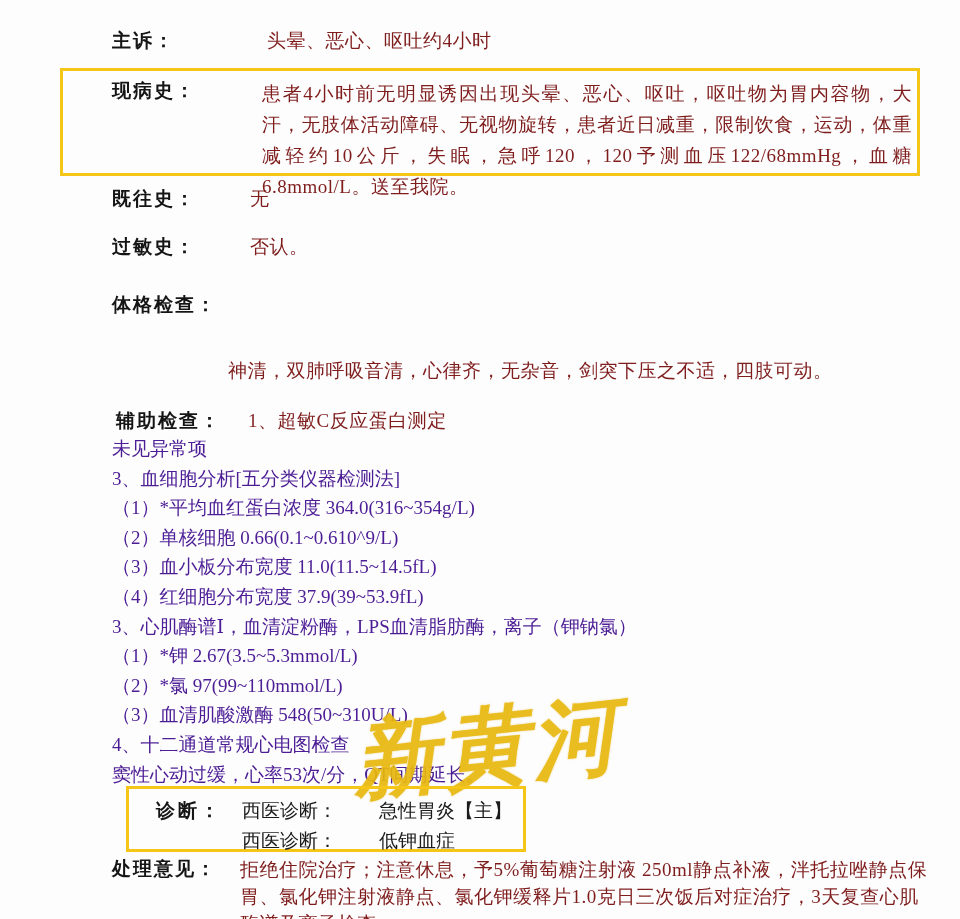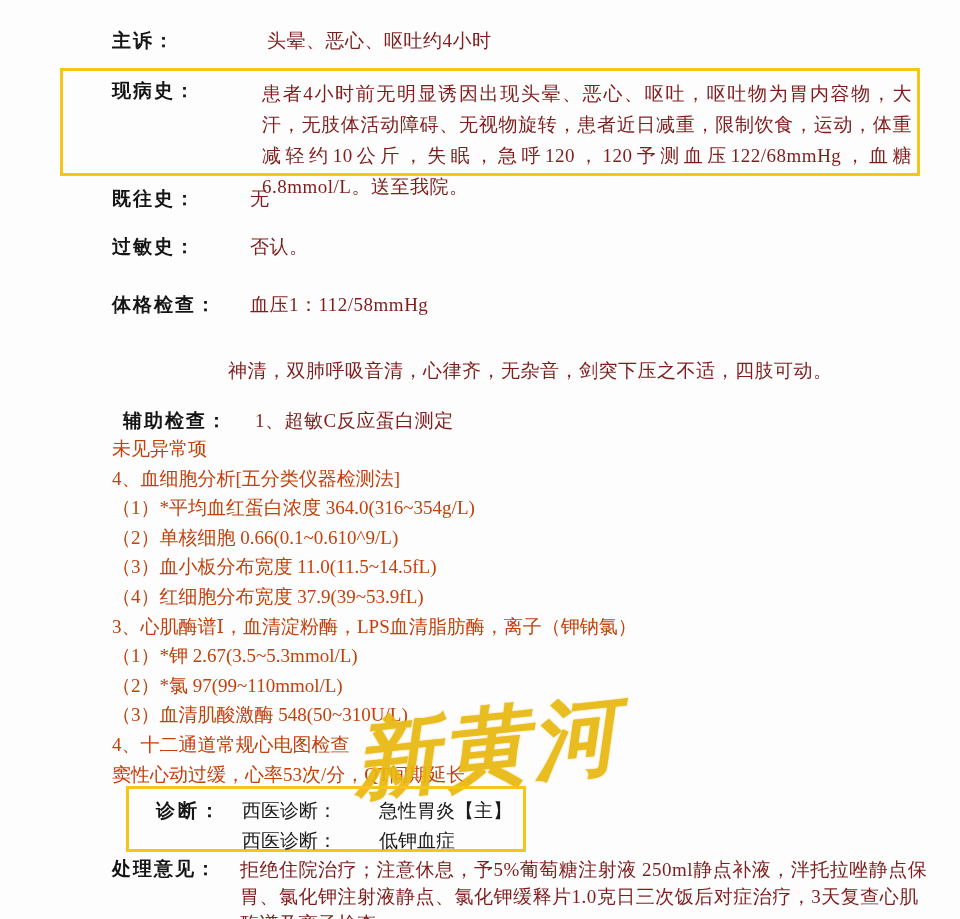--- a/index.html
+++ b/index.html
@@ -89,35 +89,35 @@
   #physical { top: 292px; left: 112px; }
   #physical .lbl { width: 122px; }
   #physical .val { margin-left: 16px; }
   #physical-2 {
     top: 358px;
     left: 228px;
     font-size: 19px;
   }
 
   
-  #aux-head { top: 408px; left: 123px; }
+  #aux-head { top: 408px; left: 116px; }
   #aux-head .lbl { width: 118px; }
   #aux-head .val { margin-left: 14px; }
 
   #aux-lines {
     position: absolute;
     top: 434px;
     left: 112px;
     width: 700px;
   }
   .aux-line {
     font-size: 19px;
     line-height: 29.6px;
     white-space: nowrap;
-    color: #c2410c;
+    color: #4c1d95;
   }
   .aux-line.indent { padding-left: 0px; }
 
   
   #diagnosis-box {
     position: absolute;
     top: 786px;
     left: 126px;
     width: 400px;
     height: 66px;
@@ -184,32 +184,31 @@
     <span class="val">无</span>
   </div>
 
   <div class="row" id="allergy">
     <span class="lbl">过敏史：</span>
     <span class="val">否认。</span>
   </div>
 
   <div class="row" id="physical">
     <span class="lbl">体格检查：</span>
-    <span class="val">血压1：112/58mmHg</span>
   </div>
   <div class="val" id="physical-2" style="position:absolute">神清，双肺呼吸音清，心律齐，无杂音，剑突下压之不适，四肢可动。</div>
 
   <div class="row" id="aux-head">
     <span class="lbl">辅助检查：</span>
     <span class="val">1、超敏C反应蛋白测定</span>
   </div>
 
   <div id="aux-lines">
     <div class="aux-line">未见异常项</div>
-    <div class="aux-line">4、血细胞分析[五分类仪器检测法]</div>
+    <div class="aux-line">3、血细胞分析[五分类仪器检测法]</div>
     <div class="aux-line indent">（1）*平均血红蛋白浓度 364.0(316~354g/L)</div>
     <div class="aux-line indent">（2）单核细胞 0.66(0.1~0.610^9/L)</div>
     <div class="aux-line indent">（3）血小板分布宽度 11.0(11.5~14.5fL)</div>
     <div class="aux-line indent">（4）红细胞分布宽度 37.9(39~53.9fL)</div>
     <div class="aux-line">3、心肌酶谱Ⅰ，血清淀粉酶，LPS血清脂肪酶，离子（钾钠氯）</div>
     <div class="aux-line indent">（1）*钾 2.67(3.5~5.3mmol/L)</div>
     <div class="aux-line indent">（2）*氯 97(99~110mmol/L)</div>
     <div class="aux-line indent">（3）血清肌酸激酶 548(50~310U/L)</div>
     <div class="aux-line">4、十二通道常规心电图检查</div>
     <div class="aux-line">窦性心动过缓，心率53次/分，QT间期延长。</div>

